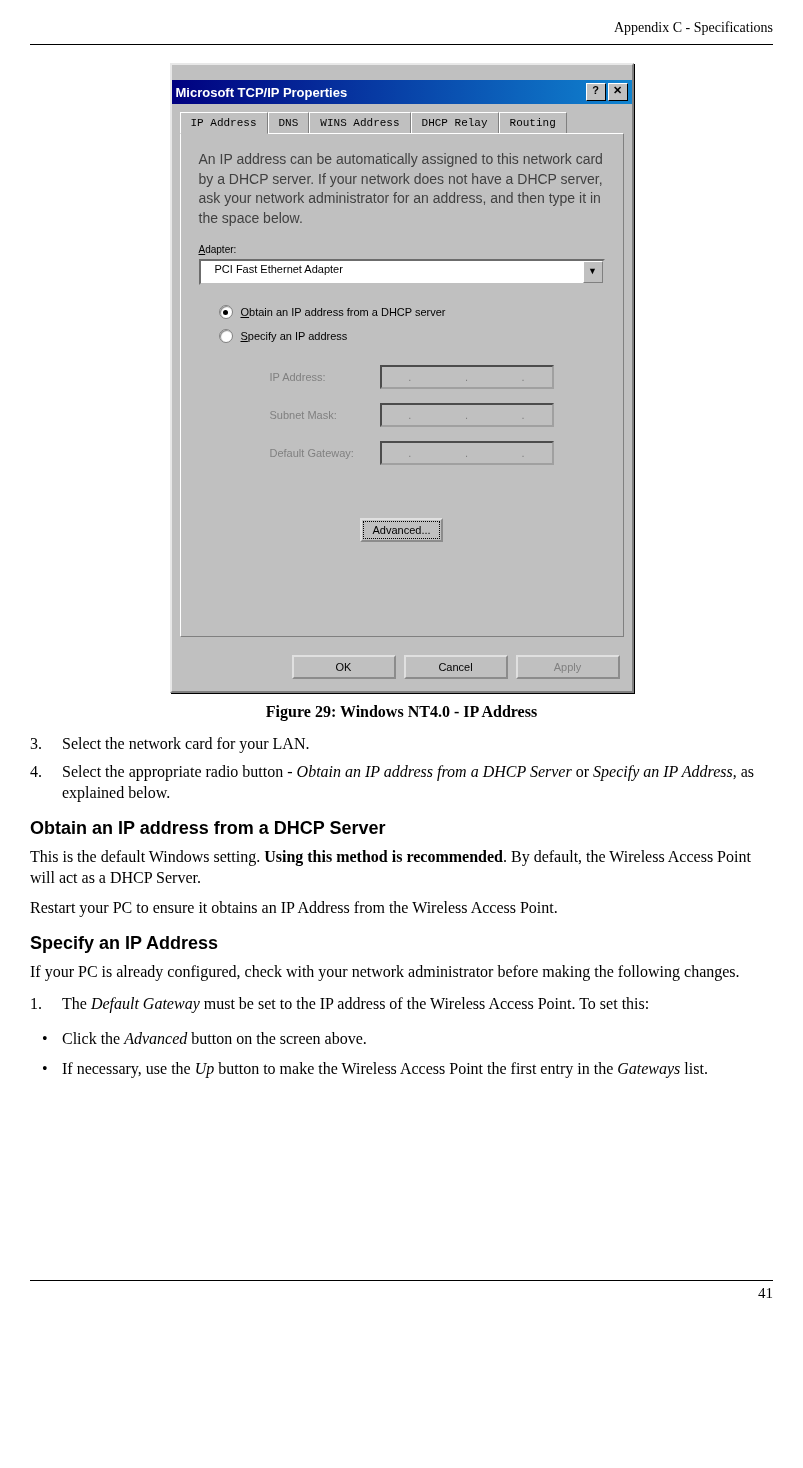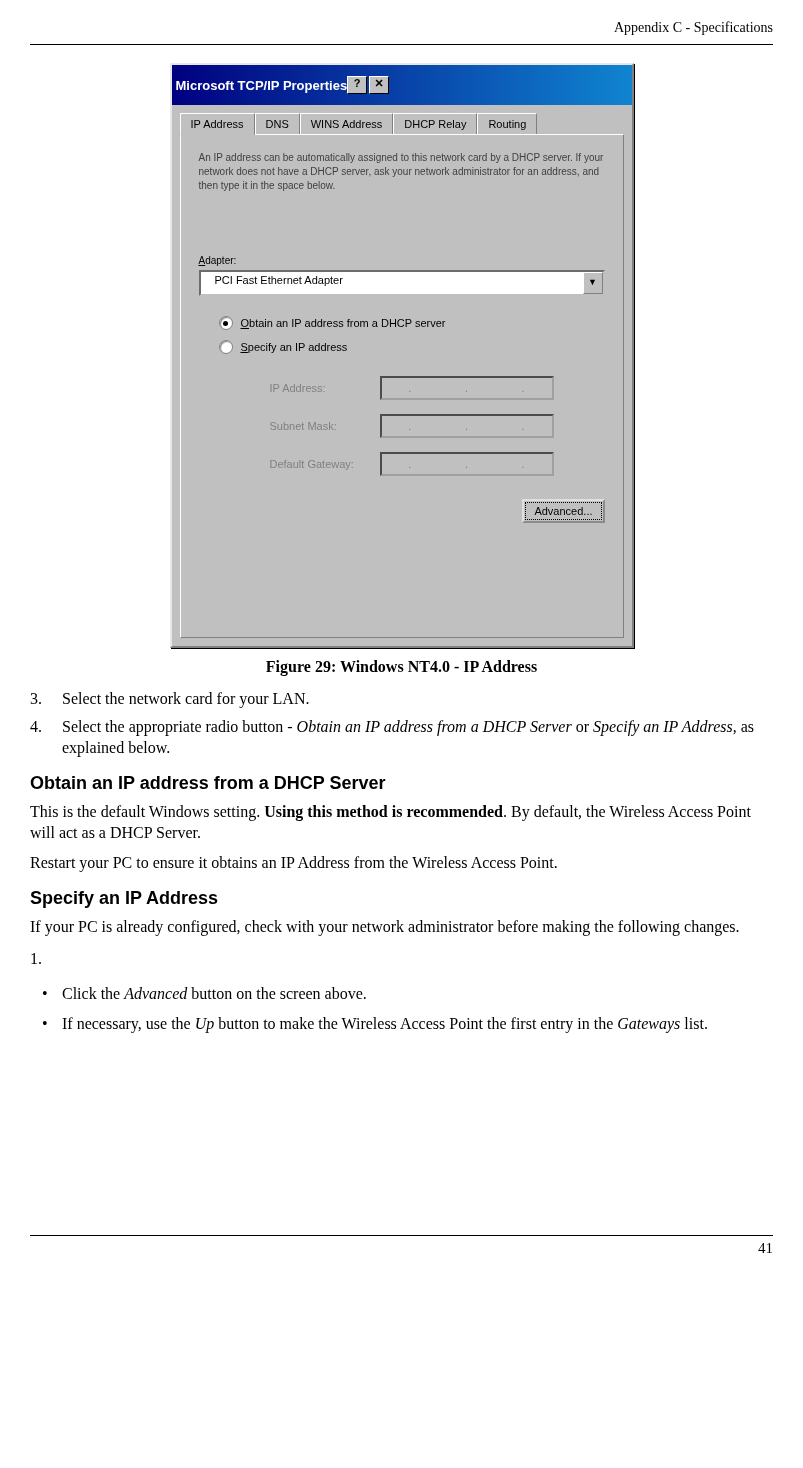--- a/index.html
+++ b/index.html
@@ -33,25 +33,27 @@
       border-top-color: #e8e8e8;
       border-left-color: #e8e8e8;
       font-family: "MS Sans Serif", Tahoma, sans-serif;
       font-size: 12px;
       text-align: left;
       box-shadow: 1px 1px 0 #000;
     }
     .titlebar {
       background: linear-gradient(to right, #000080, #1084d0);
       color: white;
-      padding: 11px 4px;
+      padding: 3px 4px;
       font-weight: bold;
       font-size: 13px;
       display: flex;
       align-items: center;
+      justify-content: space-between;
+      margin-top: 15px;
     }
     .title-buttons {
       display: flex;
       gap: 2px;
     }
     .title-btn {
       width: 18px;
       height: 16px;
       background: #c0c0c0;
       border: 1px solid #000;
@@ -61,20 +63,21 @@
       font-weight: bold;
       color: black;
       text-align: center;
       line-height: 13px;
       font-family: Arial, sans-serif;
     }
     .tabs-row {
       padding: 8px 8px 0 8px;
       display: flex;
       border-bottom: none;
+      font-family: Liberation Mono, monospace;
     }
     .tab {
       padding: 4px 10px;
       background: #c0c0c0;
       border: 1px solid #808080;
       border-top-color: #fff;
       border-left-color: #fff;
       border-bottom: none;
       font-size: 11px;
       margin-right: 0px;
@@ -90,24 +93,24 @@
       margin: 0 8px 8px 8px;
       padding: 16px 18px;
       border: 1px solid #808080;
       border-top-color: #fff;
       border-left-color: #fff;
       background: #c0c0c0;
       min-height: 470px;
       position: relative;
     }
     .desc-text {
-      font-size: 10px;
+      font-size: 14px;
       color: #404040;
       line-height: 1.4;
-      margin-bottom: 62px;
+      margin-bottom: 16px;
     }
     .field-label {
       font-size: 10px;
       margin-bottom: 4px;
     }
     .underline { text-decoration: underline; }
     .dropdown {
       display: flex;
       border: 2px inset #c0c0c0;
       background: white;
@@ -184,21 +187,22 @@
       background: #c0c0c0;
       border: 2px outset #e0e0e0;
       padding: 4px 14px;
       font-size: 11px;
       font-family: "MS Sans Serif", Tahoma, sans-serif;
       min-width: 72px;
       text-align: center;
     }
     .btn.disabled { color: #808080; }
     .advanced-container {
-      text-align: right;
+      text-align: center;
+      margin-top: 30px;
     }
     .advanced-btn {
       background: #c0c0c0;
       border: 2px outset #e0e0e0;
       padding: 4px 10px;
       font-size: 11px;
       outline: 1px dotted #000;
       outline-offset: -4px;
     }
     .dialog-buttons {
@@ -325,20 +329,25 @@
               <span>.</span>
               <span>.</span>
               <span>.</span>
             </div>
         </div>
       </div>
       <div class="advanced-container">
         <span class="advanced-btn">Advanced...</span>
       </div>
     </div>
+    <div class="dialog-buttons">
+      <div class="btn">OK</div>
+      <div class="btn">Cancel</div>
+      <div class="btn disabled">Apply</div>
+    </div>
   </div>
 </div>
 
 <div class="figure-caption">Figure 29: Windows NT4.0 - IP Address</div>
 
 <ol class="steps">
   <li>
     <span class="num">3.</span>
     <span>Select the network card for your LAN.</span>
   </li>
@@ -355,20 +364,23 @@
   <span>This is the default Windows setting. </span><span class="bold">Using this method is recommended</span><span>. By default, the Wireless Access Point will act as a DHCP Server.</span>
 </p>
 <p>Restart your PC to ensure it obtains an IP Address from the Wireless Access Point.</p>
 
 <h3>Specify an IP Address</h3>
 <p>If your PC is already configured, check with your network administrator before making the following changes.</p>
 
 <ol class="steps">
   <li>
     <span class="num">1.</span>
+    <span>
+      <span>The </span><span class="italic">Default Gateway</span><span> must be set to the IP address of the Wireless Access Point. To set this:</span>
+    </span>
   </li>
 </ol>
 
 <ul class="bullets">
   <li>
     <span>Click the </span><span class="italic">Advanced</span><span> button on the screen above.</span>
   </li>
   <li>
     <span>If necessary, use the </span><span class="italic">Up</span><span> button to make the Wireless Access Point the first entry in the </span><span class="italic">Gateways</span><span> list.</span>
   </li>

